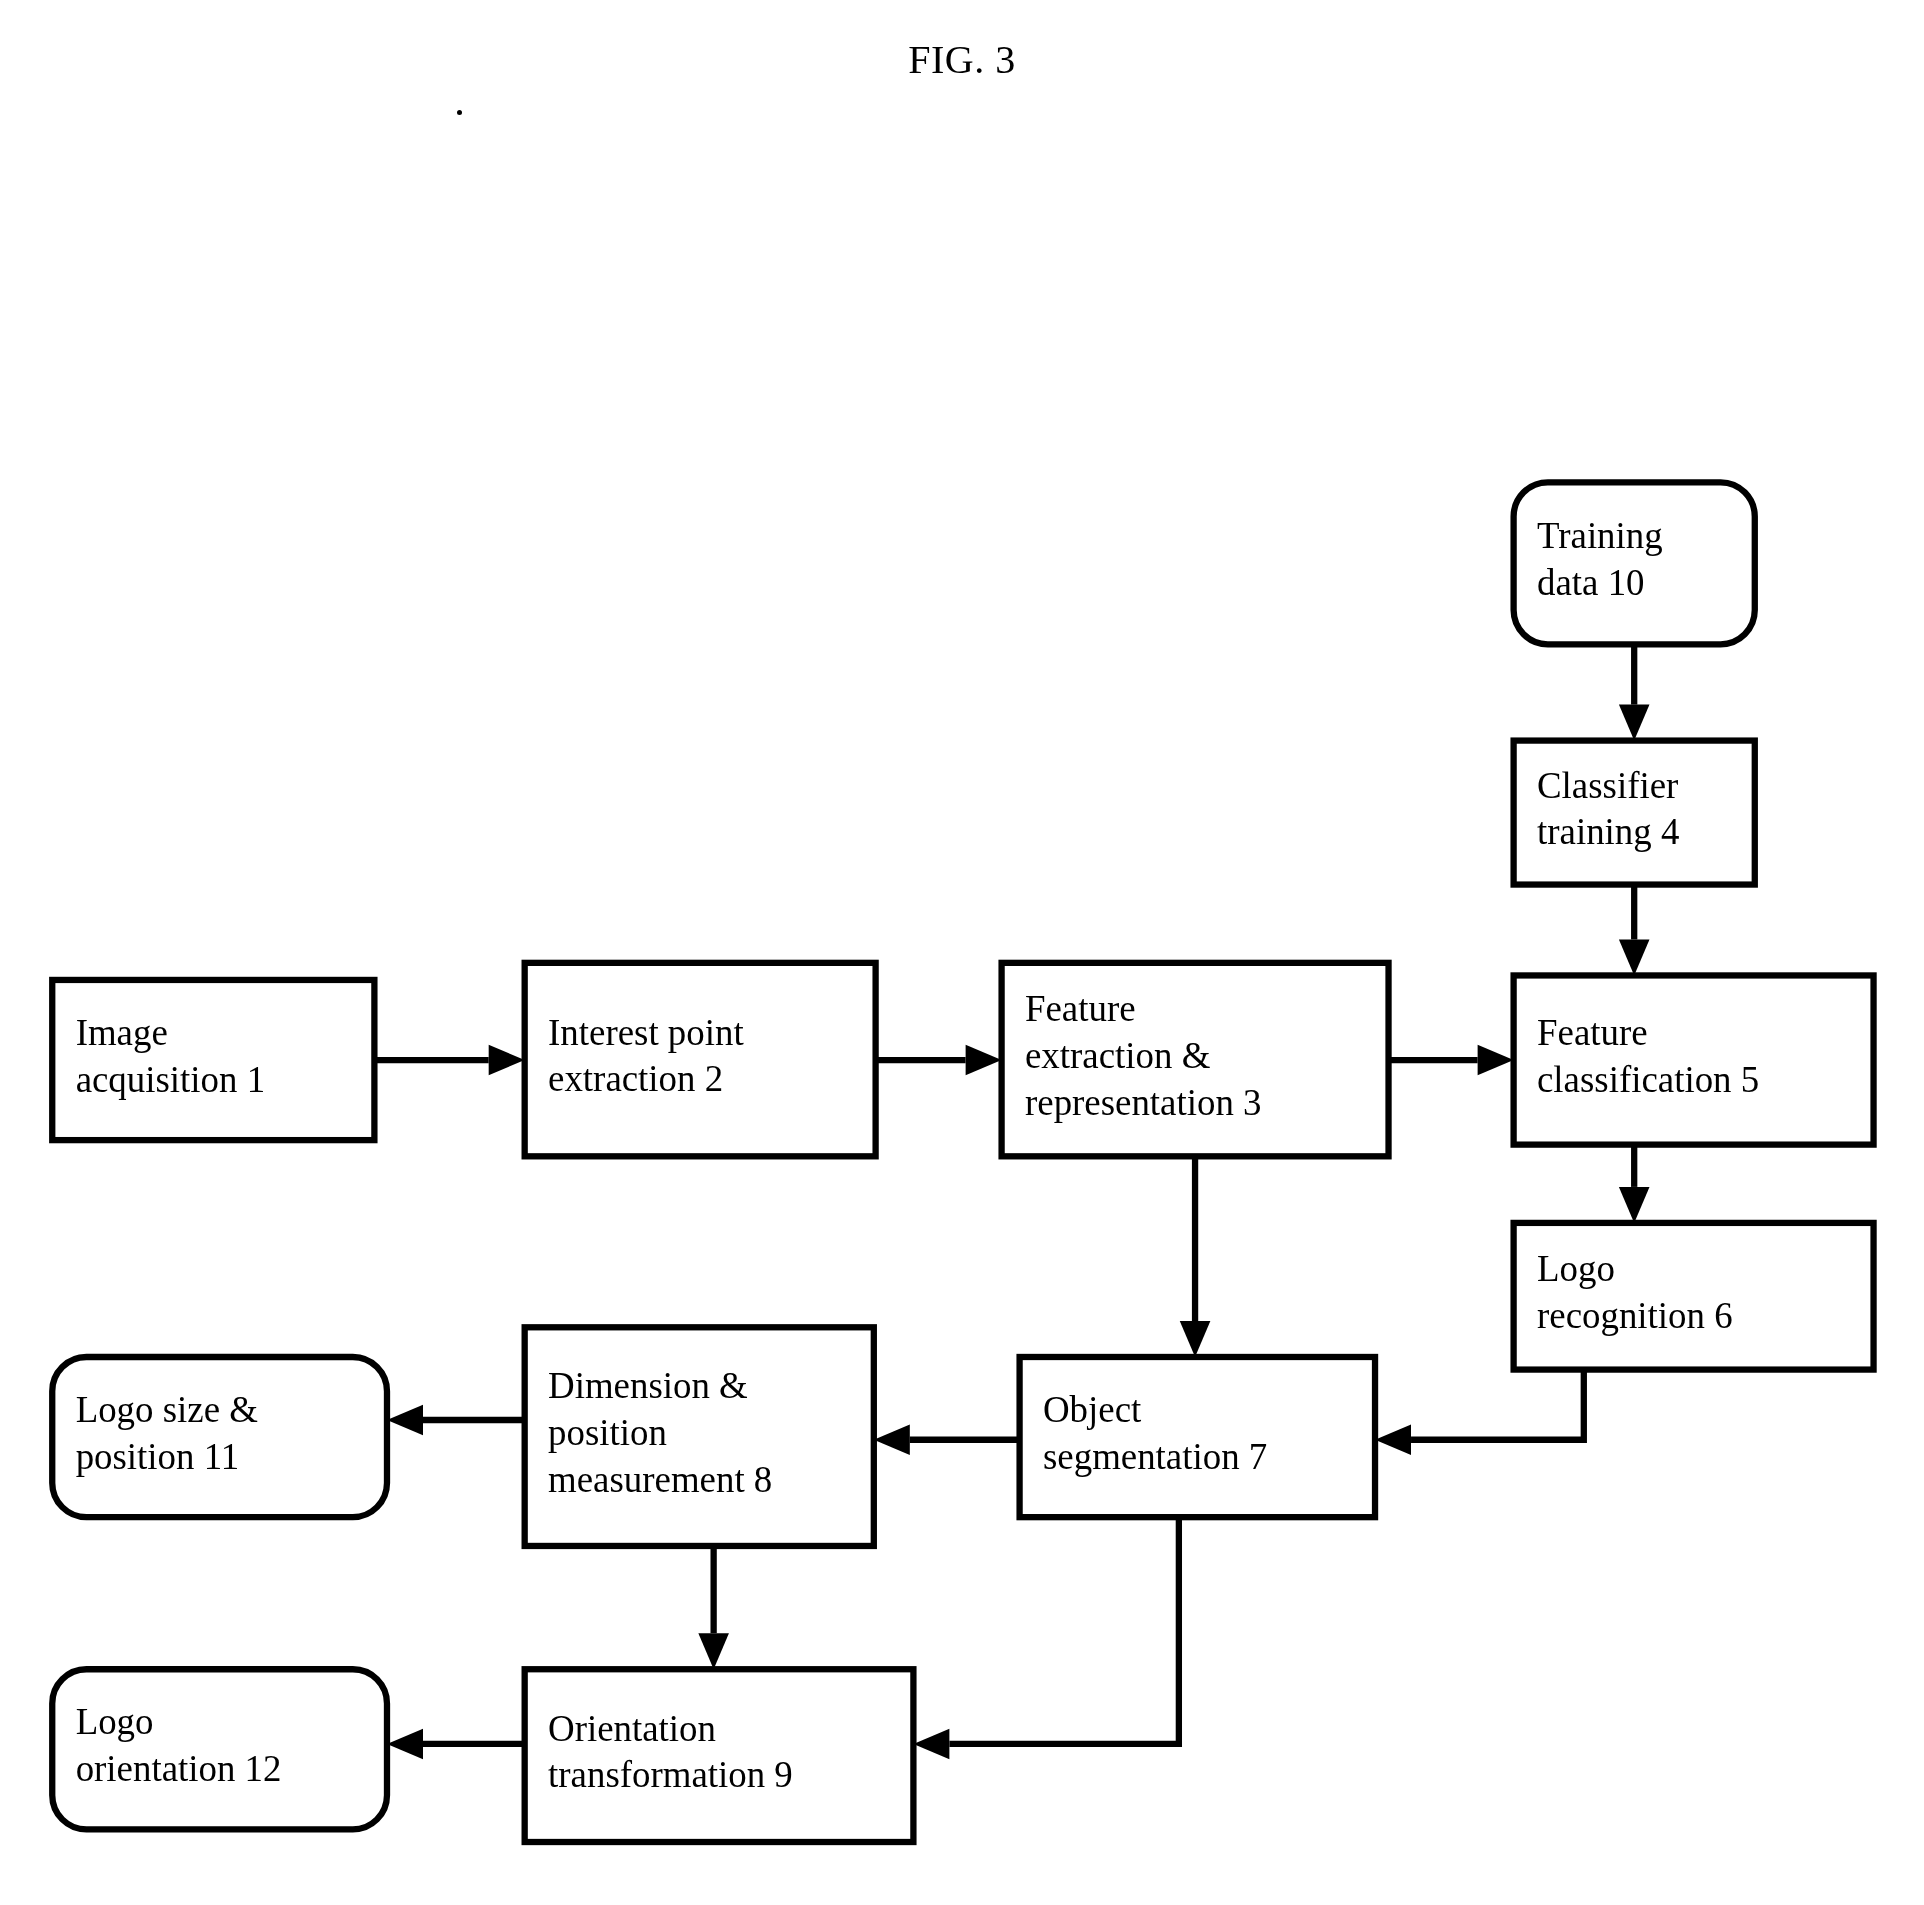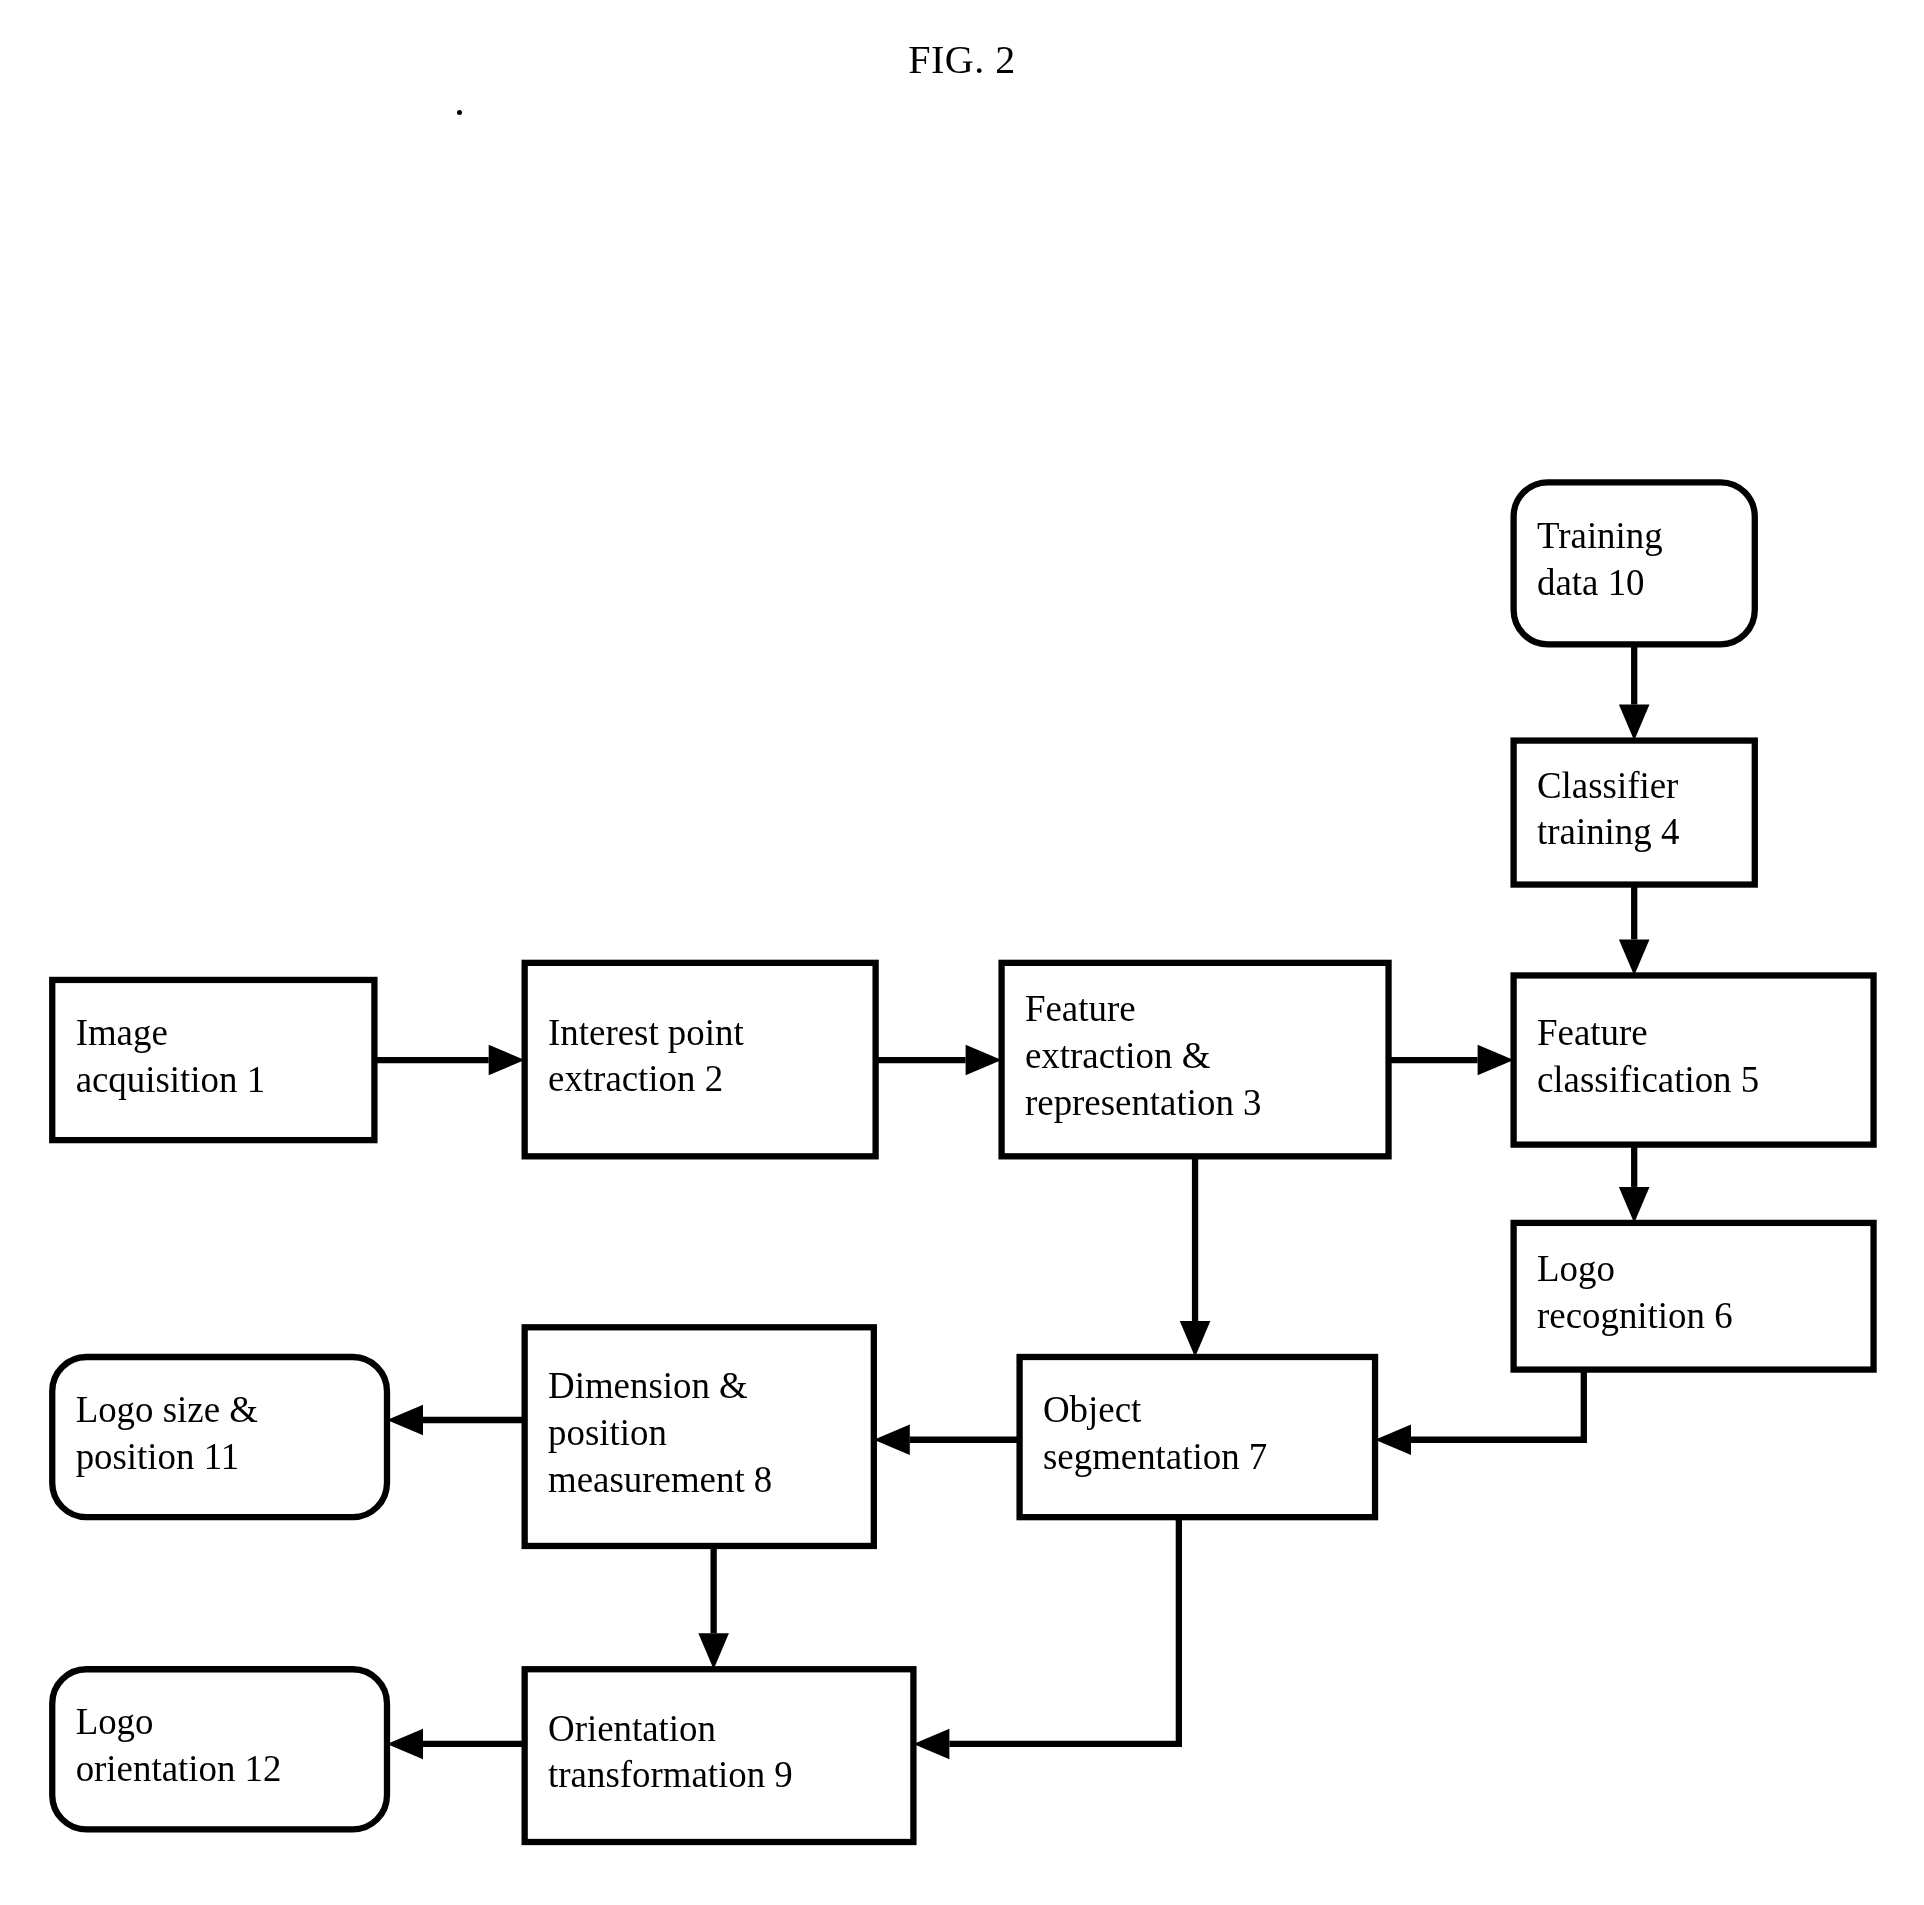--- a/index.html
+++ b/index.html
@@ -67,21 +67,21 @@
     stroke-linecap: butt;
     stroke-linejoin: miter;
   }
   .edge-head { fill: #000000; }
 </style>
 </head>
 <body>
 
 <div id="figure-root">
 
-  <div id="fig-title">FIG. 2</div>
+  <div id="fig-title">FIG. 3</div>
 
   <div id="stray-dot"></div>
 
   <svg id="diagram" viewBox="0 0 2138 2117">
     <g id="edges-layer">
         <g>
           <polyline points="1816,716 1816,783" class="edge-line"></polyline>
           <polygon points="1816,823 1799,783 1833,783" class="edge-head"></polygon>
         </g>
         <g>

